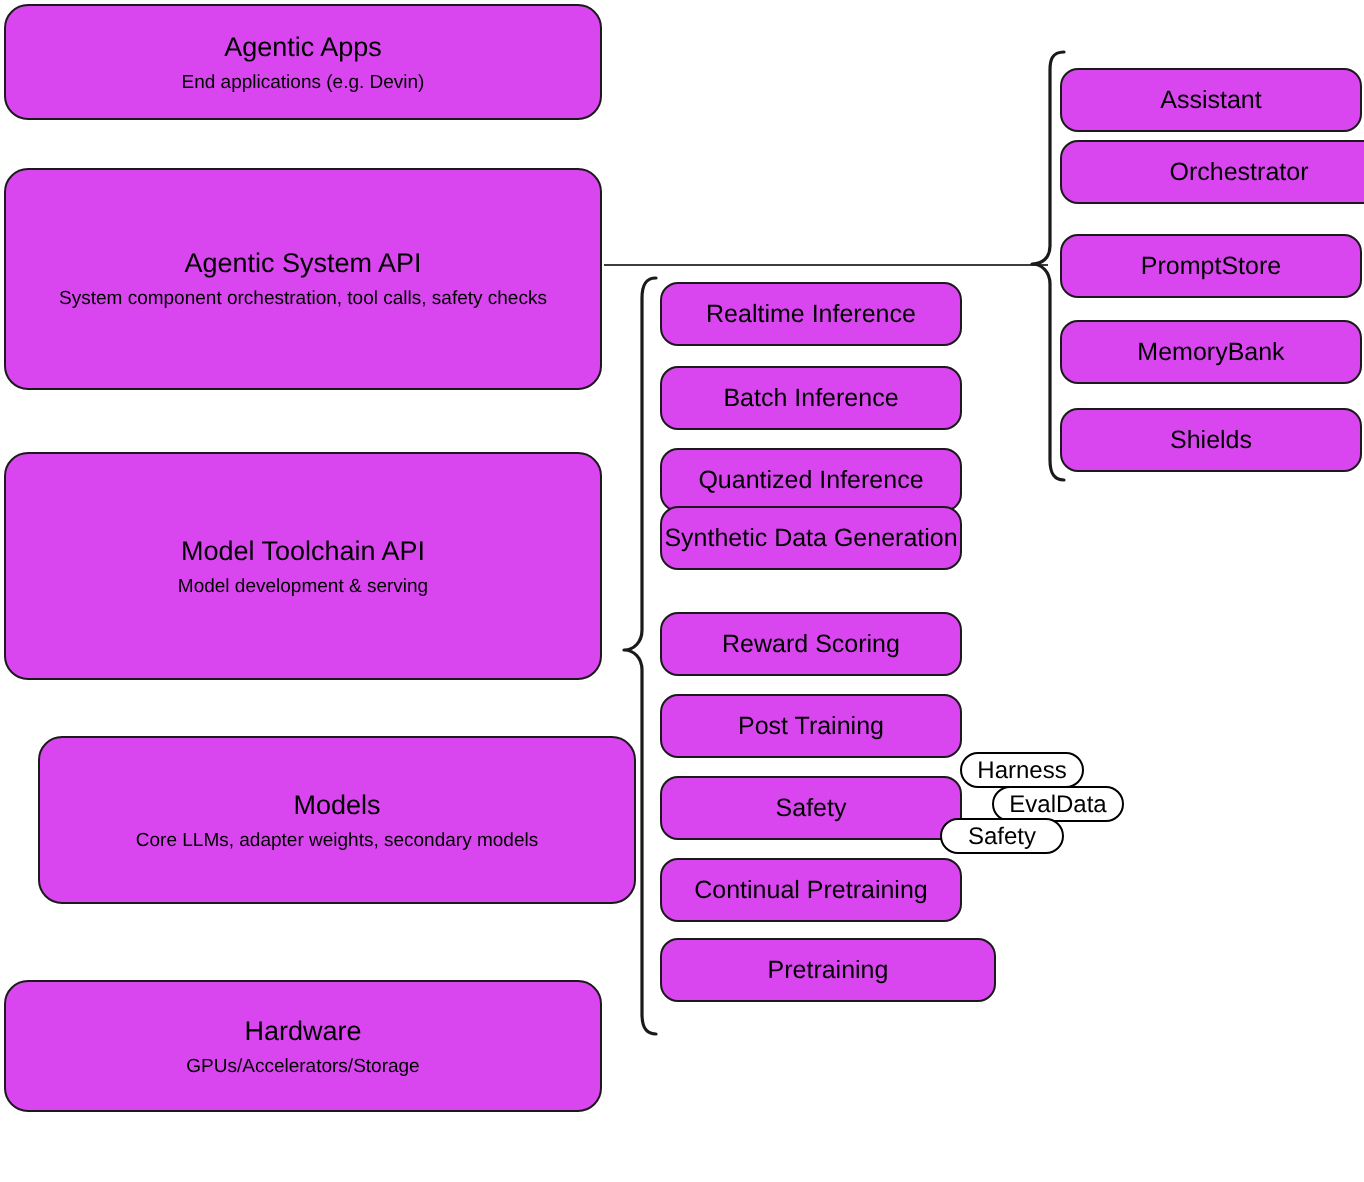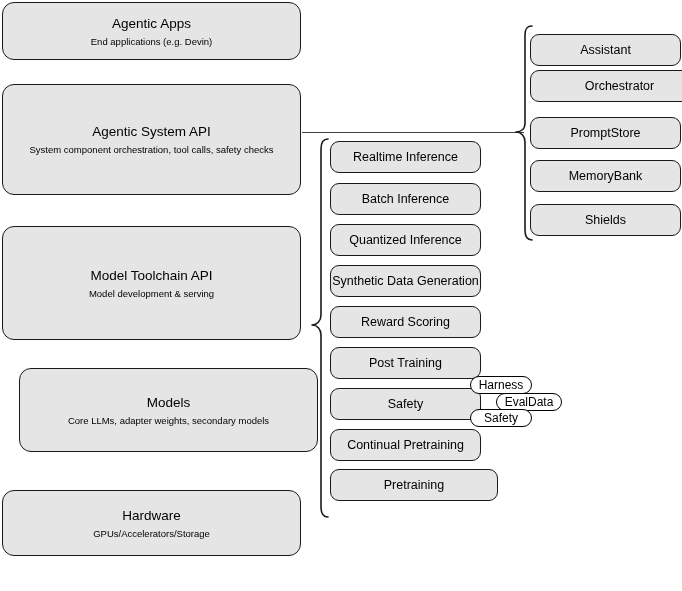--- a/index.html
+++ b/index.html
@@ -19,21 +19,21 @@
     overflow: hidden;
     background: #ffffff;
   }
 
   
   .box {
     position: absolute;
     box-sizing: border-box;
     border: 1.3px solid #1a1a1a;
     border-radius: 12px;
-    background: #e5e5e5;
+    background: #d946ef;
     display: flex;
     flex-direction: column;
     align-items: center;
     justify-content: center;
     text-align: center;
   }
   .box .title {
     font-size: 13.5px;
     line-height: 17px;
     color: #000;
@@ -139,40 +139,40 @@
 
   <div class="box cap-box" style="left:330px; top:141px; width:151px; height:32px;">
     <div class="title">Realtime Inference</div>
   </div>
   <div class="box cap-box" style="left:330px; top:183px; width:151px; height:32px;">
     <div class="title">Batch Inference</div>
   </div>
   <div class="box cap-box" style="left:330px; top:224px; width:151px; height:32px;">
     <div class="title">Quantized Inference</div>
   </div>
-  <div class="box cap-box" style="left:330px; top:265px; width:151px; height:32px;">
+  <div class="box cap-box" style="left:330px; top:253px; width:151px; height:32px;">
     <div class="title">Synthetic Data Generation</div>
   </div>
   <div class="box cap-box" style="left:330px; top:306px; width:151px; height:32px;">
     <div class="title">Reward Scoring</div>
   </div>
   <div class="box cap-box" style="left:330px; top:347px; width:151px; height:32px;">
     <div class="title">Post Training</div>
   </div>
   <div class="box cap-box" style="left:330px; top:388px; width:151px; height:32px;">
     <div class="title">Safety</div>
   </div>
   <div class="box cap-box" style="left:330px; top:429px; width:151px; height:32px;">
     <div class="title">Continual Pretraining</div>
   </div>
   <div class="box cap-box" style="left:330px; top:469px; width:168px; height:32px;">
     <div class="title">Pretraining</div>
   </div>
 
-  <div class="pill" style="left:470px; top:376px; width:62px; height:18px;">
+  <div class="pill" style="left:480px; top:376px; width:62px; height:18px;">
     <span>Harness</span>
   </div>
   <div class="pill" style="left:468px; top:393px; width:66px; height:18px;margin-left:28px;">
     <span>EvalData</span>
   </div>
   <div class="pill" style="left:470px; top:409px; width:62px; height:18px;">
     <span>Safety</span>
   </div>
 
   <div class="box cap-box" style="left:530px; top:34px; width:151px; height:32px;">

